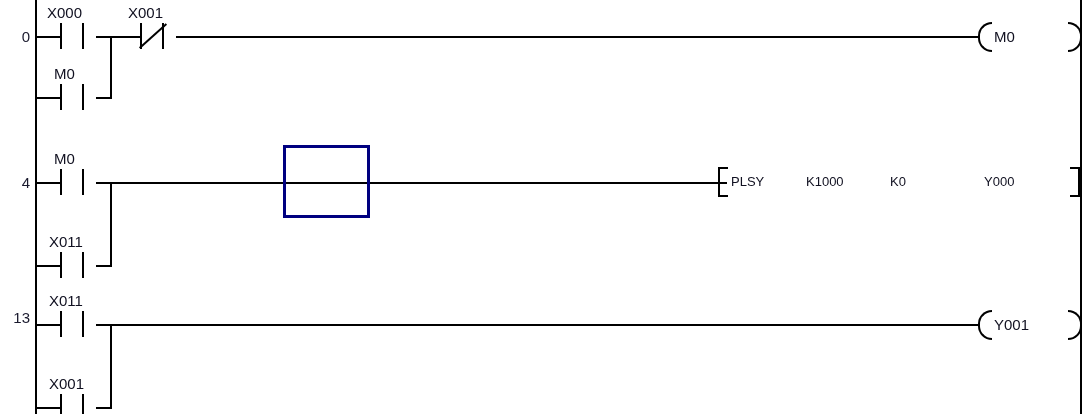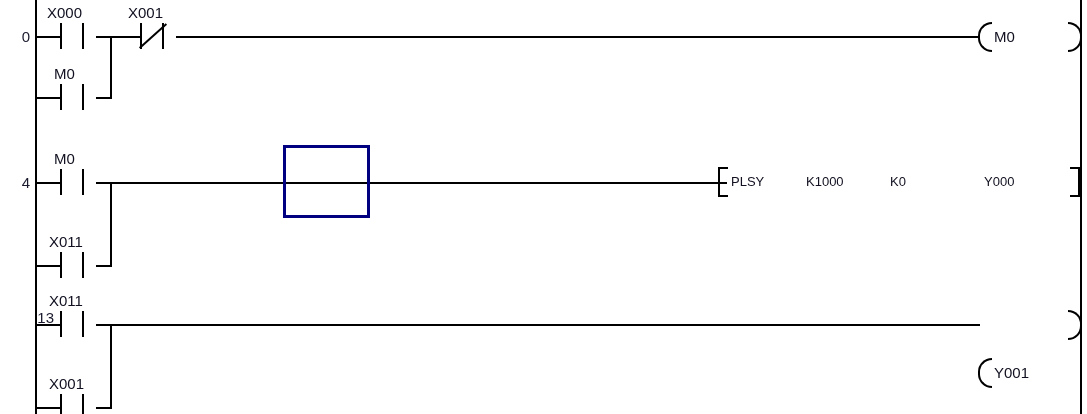--- a/index.html
+++ b/index.html
@@ -155,21 +155,21 @@
 </head>
 <body>
 
 <div id="canvas">
 
   <div class="rail rail-left"></div>
   <div class="rail rail-right"></div>
 
   <div class="step-no" style="top:29px;">0</div>
   <div class="step-no" style="top:175px;">4</div>
-  <div class="step-no" style="top:310px;padding-left:24px;">13</div>
+  <div class="step-no" style="top:310px;">13</div>
 
   <div class="hwire" style="left:35px;  top:36px; width:27px;"></div>
   <div class="hwire" style="left:96px;  top:36px; width:46px;"></div>
   <div class="hwire" style="left:176px; top:36px; width:804px;"></div>
 
   <div class="contact" style="left:54px; top:23px;">
     <div class="bar bar-l"></div>
     <div class="bar bar-r"></div>
   </div>
   <div class="dev-label" style="left:47px; top:5px;">X000</div>
@@ -240,19 +240,19 @@
   <div class="vwire" style="left:110px; top:324px; height:84px;"></div>
   <div class="hwire" style="left:35px;  top:407px; width:27px;"></div>
   <div class="hwire" style="left:96px;  top:407px; width:16px;"></div>
 
   <div class="contact" style="left:54px; top:394px;">
     <div class="bar bar-l"></div>
     <div class="bar bar-r"></div>
   </div>
   <div class="dev-label" style="left:49px; top:376px;">X001</div>
 
-  <div class="coil" style="left:978px; top:310px;margin-top:48px;">
+  <div class="coil" style="left:978px; top:310px;">
     <div class="paren"></div>
     <div class="coil-name">Y001</div>
   </div>
   <div class="coil-close" style="left:1068px; top:310px;"></div>
 
 </div>
 
 </body></html>

